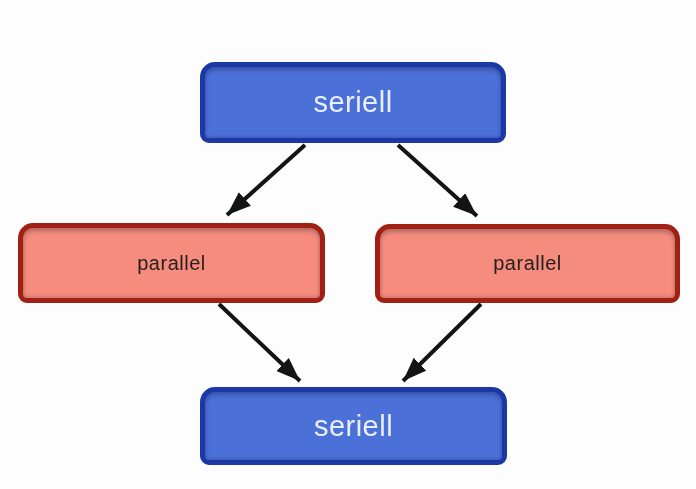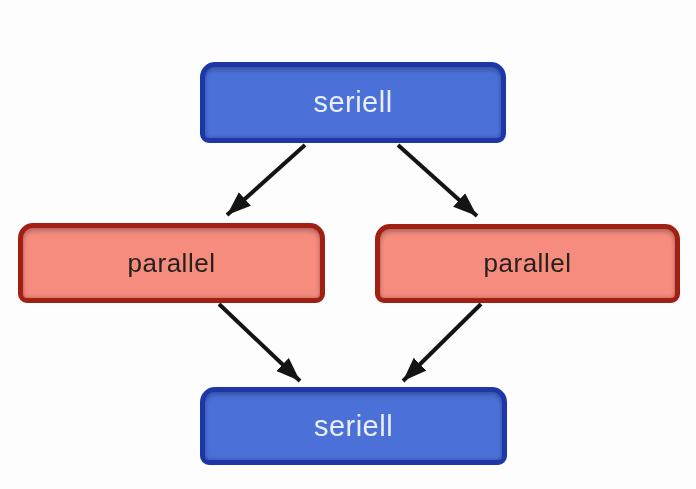--- a/index.html
+++ b/index.html
@@ -44,21 +44,21 @@
   .node.serial {
     background: var(--blue_fill, #4b70d8);
     border-color: var(--blue_border, #1d38a6);
     color: var(--light_text, #e9effc);
     font-size: 29px;
   }
   .node.parallel {
     background: var(--red_fill, #f58c7d);
     border-color: var(--red_border, #a02013);
     color: var(--dark_text, #26201f);
-    font-size: 26px;
+    font-size: 20px;
   }
   .node .label {
     letter-spacing: 0.5px;
   }
   #node-seriell-top    { left: 200px; top: 62px;  width: 306px; height: 81px; }
   #node-parallel-left  { left: 18px;  top: 223px; width: 307px; height: 80px; }
   #node-parallel-right { left: 375px; top: 224px; width: 305px; height: 79px; }
   #node-seriell-bottom { left: 200px; top: 387px; width: 307px; height: 78px; }
 </style>
 </head>

